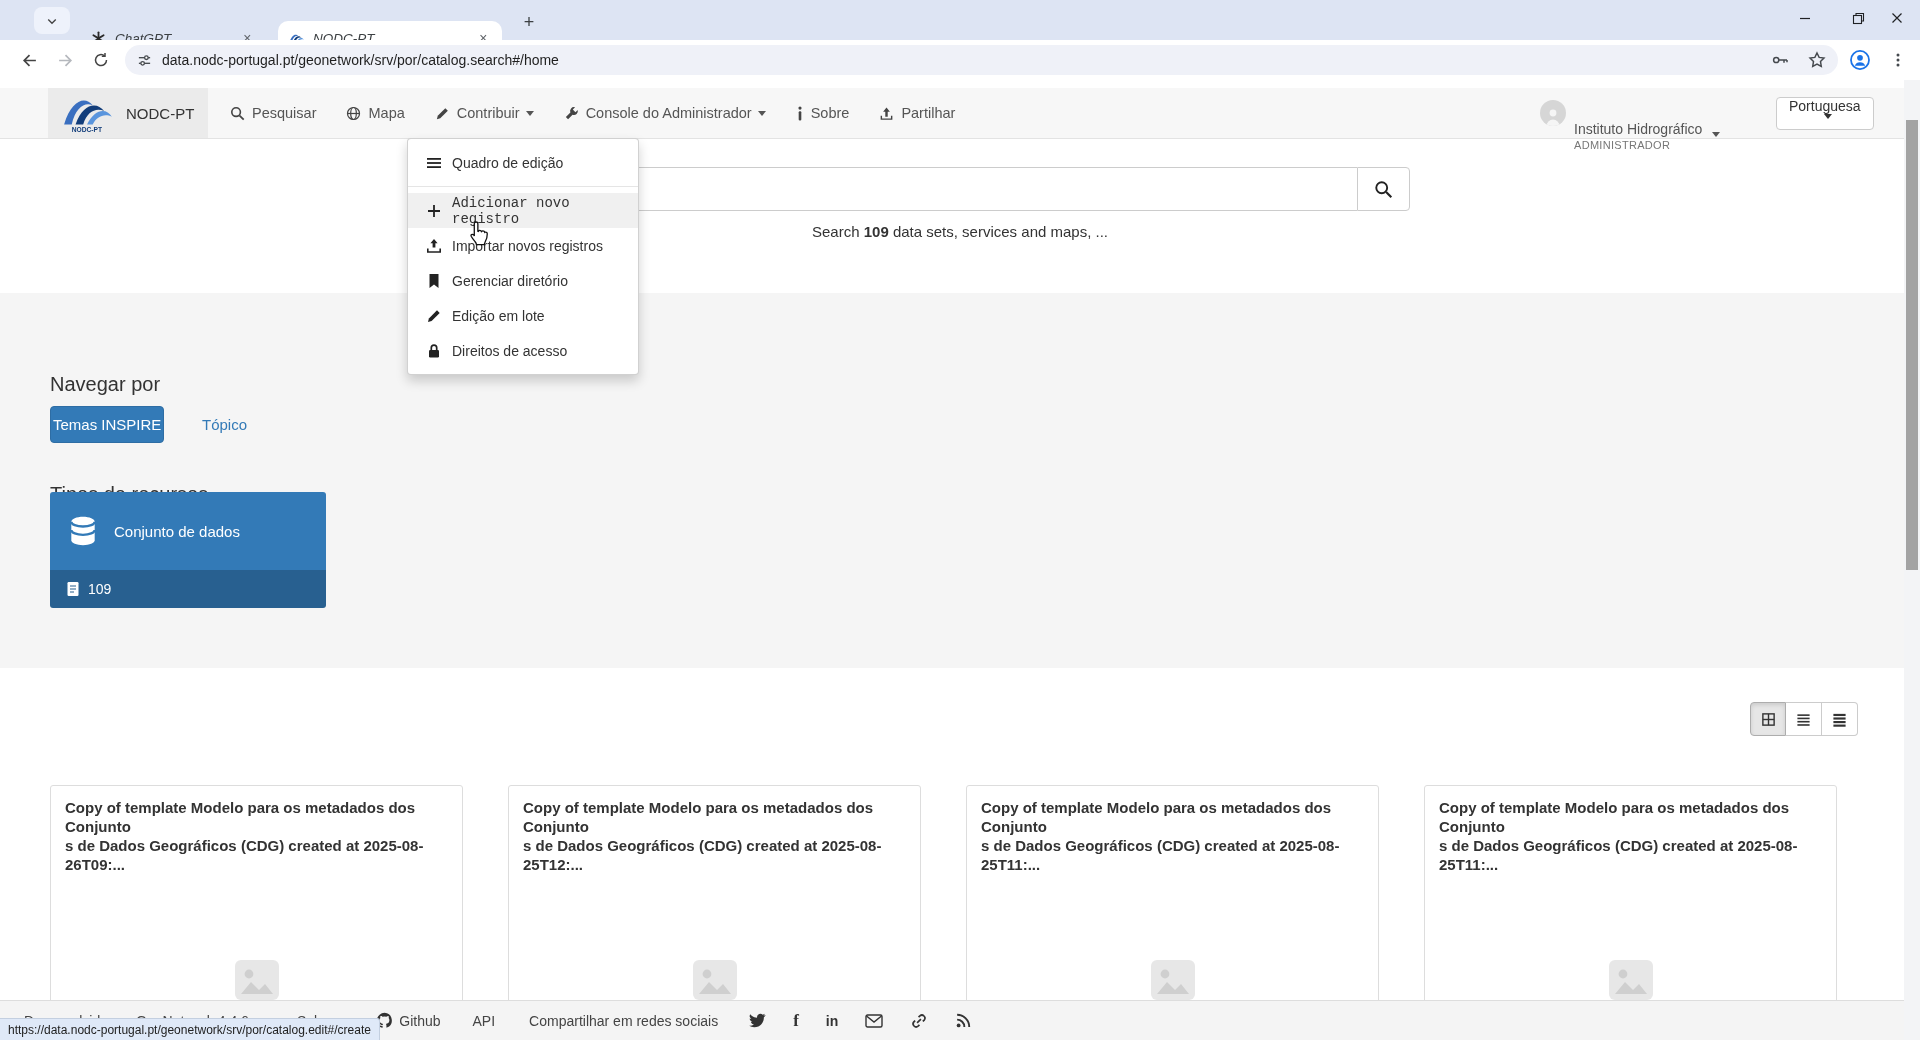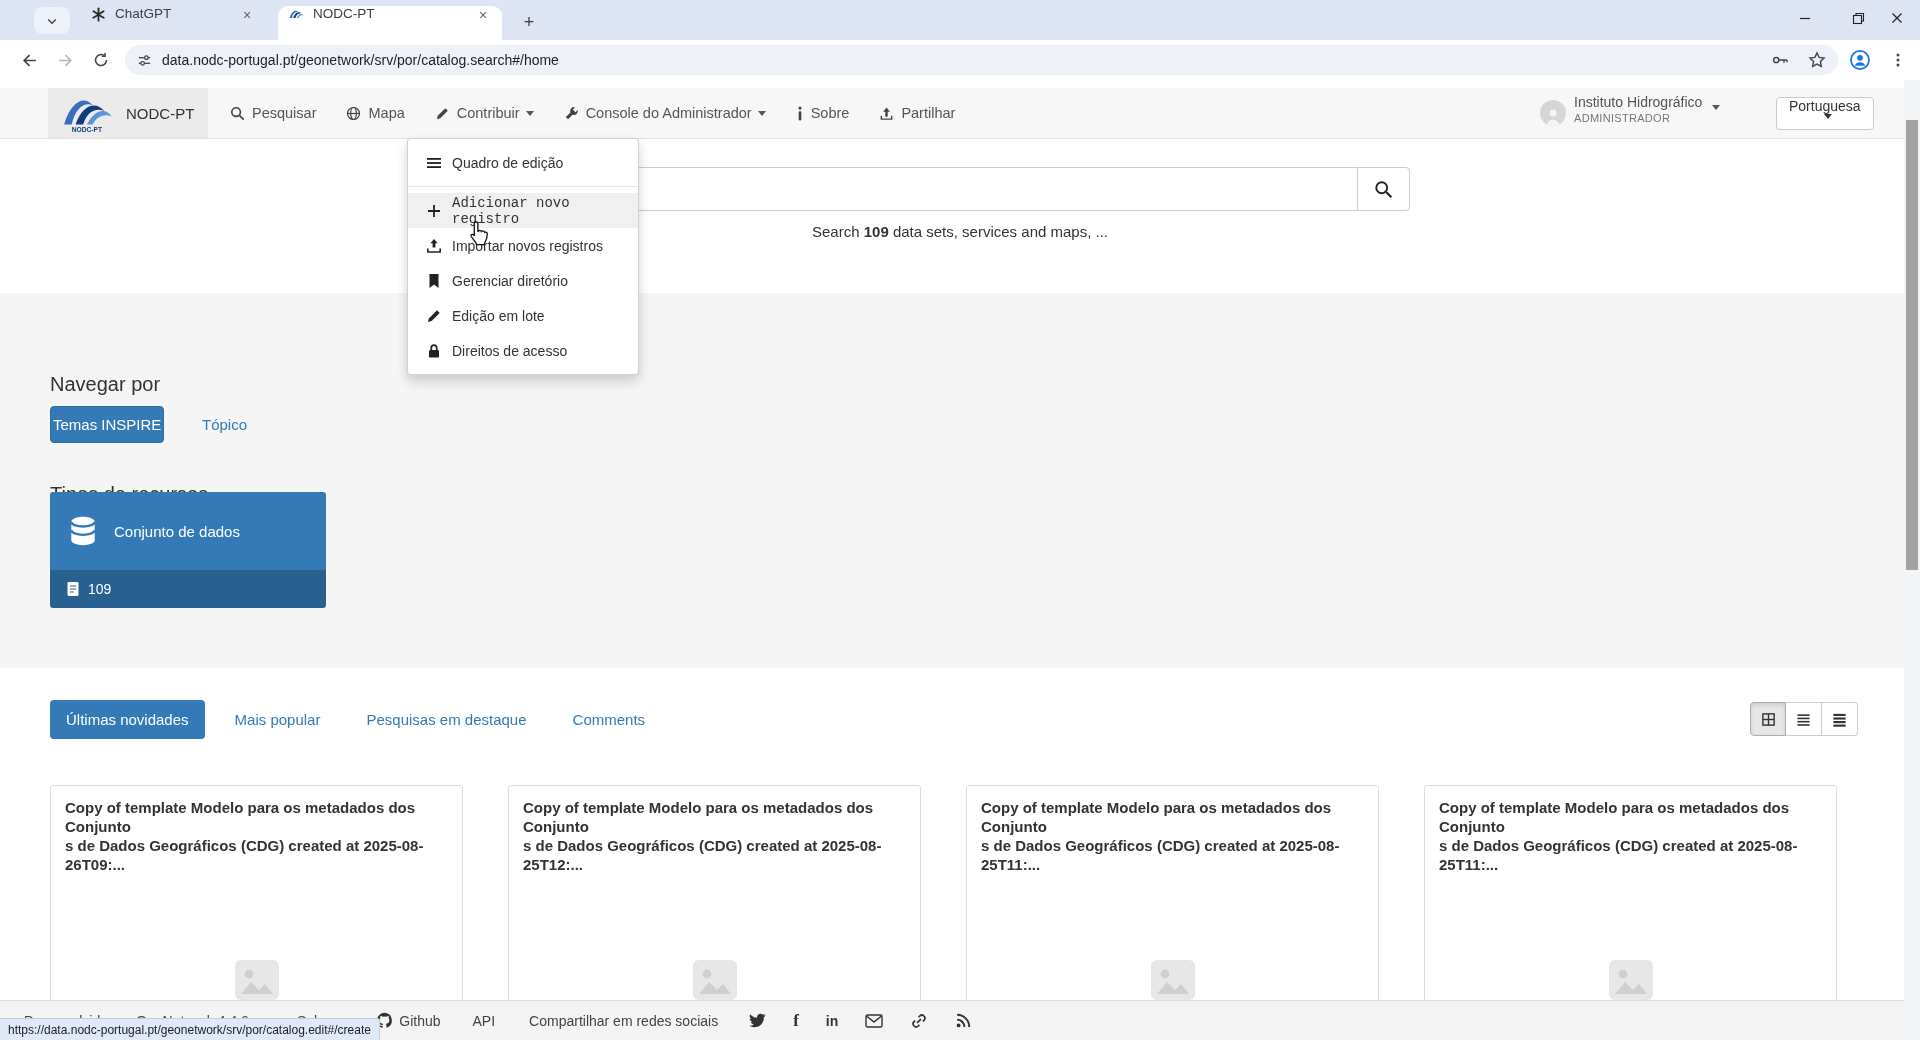--- a/index.html
+++ b/index.html
@@ -2,21 +2,21 @@
 <html><head>
 <meta charset="utf-8">
 <style>
   * { margin:0; padding:0; box-sizing:border-box; }
   html,body { width:1920px; height:1040px; overflow:hidden; font-family:"Liberation Sans", sans-serif; background:#fff; }
   .abs { position:absolute;margin-top:28px; }
 
   
   .tabstrip { position:relative; width:1920px; height:40px; background:#dde4f3; }
   .tab-search { position:absolute; left:34px; top:7px; width:36px; height:27px; border-radius:8px; background:#eef2fb; display:flex; align-items:center; justify-content:center; color:#444; font-size:13px; }
-  .tab { position:absolute; top:6px; height:34px; display:flex; padding:0 10px; font-size:13.5px; color:#3c4043; }
+  .tab { position:absolute; top:21px; height:34px; display:flex; align-items:center; padding:0 10px; font-size:13.5px; color:#3c4043;font-style:italic; }
   .tab.inactive { left:80px; width:186px; }
   .tab.active { left:278px; width:224px; background:#fff; border-radius:10px 10px 0 0; }
   .tab .favicon { width:17px; height:17px; margin-right:8px; flex:0 0 auto; }
   .tab .tlabel { flex:1; white-space:nowrap; overflow:hidden; }
   .tab .tclose { width:18px; height:18px; border-radius:50%; display:flex; align-items:center; justify-content:center; font-size:14px; color:#5f6368; }
   .newtab { position:absolute; left:516px; top:9px; width:26px; height:26px; border-radius:50%; display:flex; align-items:center; justify-content:center; font-size:18px; color:#3c4043; }
   .winctl { position:absolute; top:0; height:36px; width:46px; display:flex; align-items:center; justify-content:center; color:#202124; }
   .toolbar { position:relative; width:1920px; height:40px; background:#fff; }
   .navbtn { position:absolute; top:5px; width:30px; height:30px; display:flex; align-items:center; justify-content:center; color:#444; }
   .navbtn.disabled { color:#b5b8bd; }
@@ -272,21 +272,21 @@
     </div>
 
     <div class="userbox">
       <div class="uavatar">
         <svg width="20" height="20" viewBox="0 0 20 20">
             <circle cx="10" cy="7" r="3.4" fill="#f5f5f5"></circle>
             <path d="M3.5 20a6.5 6.5 0 0 1 13 0z" fill="#f5f5f5"></path>
           </svg>
       </div>
       <div>
-        <div style="display:flex;align-items:center;">
+        <div style="display:flex;align-items:center;margin-top:27px;">
           <span class="uname">Instituto Hidrográfico</span>
           <span class="caret" style="margin-left:10px;margin-top:10px;"></span>
         </div>
         <div class="urole">ADMINISTRADOR</div>
       </div>
     </div>
 
     <div class="langbtn">
       <span>Portuguesa</span>
       <span class="caret" style="border-top-color:#333;"></span>
@@ -377,26 +377,20 @@
               <line x1="4" y1="5" x2="10" y2="5"></line>
               <line x1="4" y1="8" x2="10" y2="8"></line>
               <line x1="4" y1="11" x2="8" y2="11"></line>
             </g>
           </svg>
         <span>109</span>
       </div>
     </div>
   </div>
 
-  <div class="sectabs">
-    <div class="sectab active">Últimas novidades</div>
-    <div class="sectab">Mais popular</div>
-    <div class="sectab">Pesquisas em destaque</div>
-    <div class="sectab">Comments</div>
-  </div>
 
   <div class="viewtoggles">
     <div class="vtbtn first active">
       <svg width="15" height="15" viewBox="0 0 16 16">
           <g fill="none" stroke="#333" stroke-width="1.5">
             <rect x="2" y="2" width="12" height="12"></rect>
             <line x1="8" y1="2" x2="8" y2="14"></line>
             <line x1="2" y1="8" x2="14" y2="8"></line>
           </g>
         </svg>

